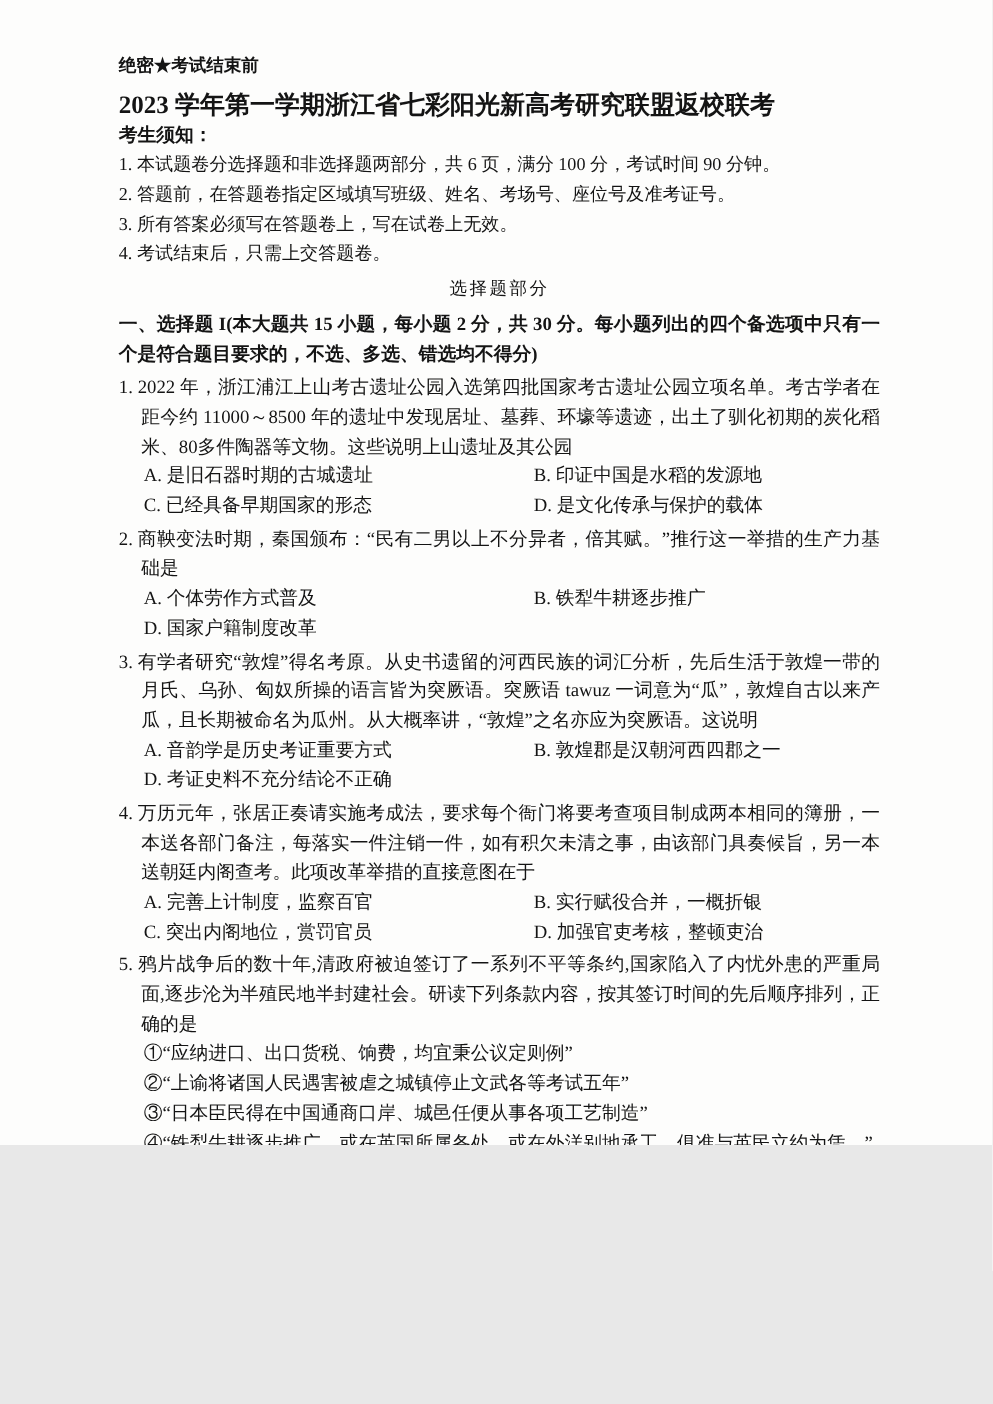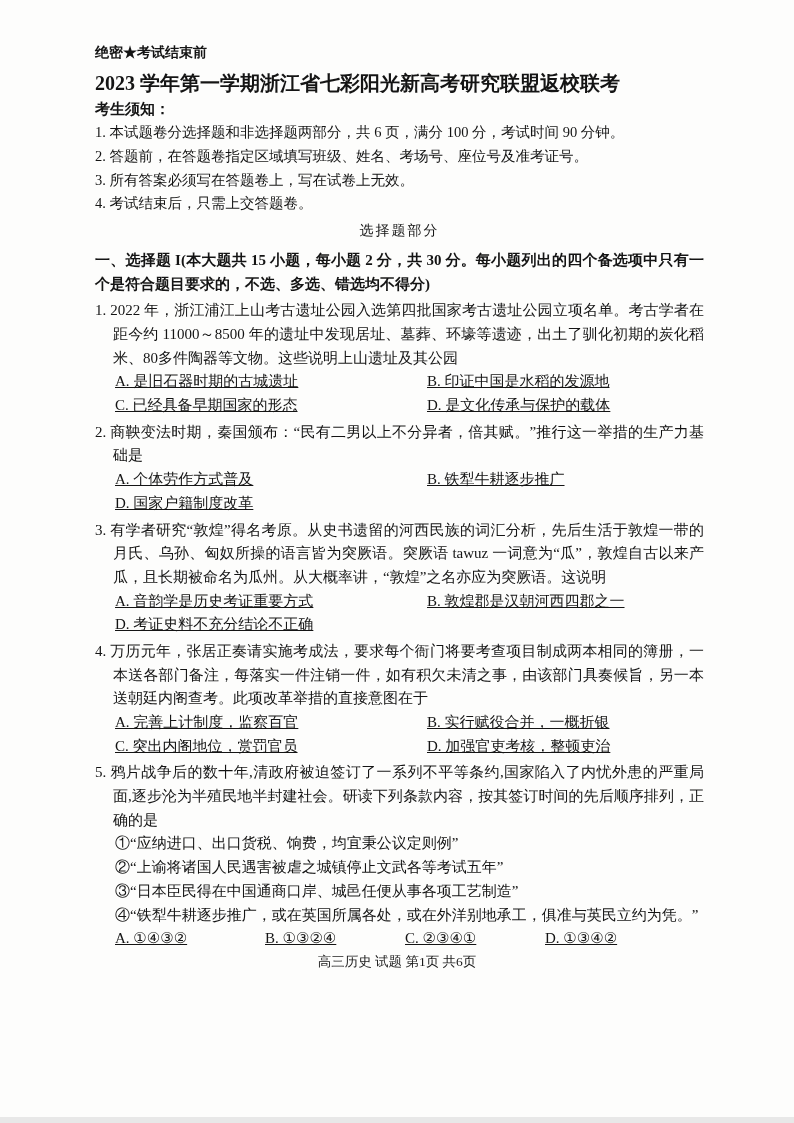--- a/index.html
+++ b/index.html
@@ -1,20 +1,20 @@
 <!DOCTYPE html>
 <html><head>
 <meta charset="utf-8">
 <style>
   * { margin: 0; padding: 0; box-sizing: border-box; }
   html, body { background: #e8e8e8; }
   .page {
     position: relative;
     width: 794px;
-    height: 1117px;
+    height: 916px;
     margin: 0 auto;
     background: #fdfdfc;
     color: #141414;
     font-family: "Liberation Serif", "DejaVu Serif", serif;
     padding: 44px 90px 0 95px;
     overflow: hidden;
   }
   .secrecy {
     font-size: 14px;
     font-weight: bold;
@@ -53,21 +53,20 @@
     margin-top: 3px;
     font-size: 15px;
     line-height: 1.58;
     padding-left: 18px;
   }
   .q-stem { text-indent: -18px; text-align: justify; }
   .q-options {
     display: grid;
     grid-template-columns: 312px 1fr;
     padding-left: 2px;
-    text-decoration: underline;
   }
   .q-options.cols4 {
     grid-template-columns: 150px 140px 140px 1fr;
   }
   .q-subitems div { padding-left: 2px; text-align: justify; }
   .footer {
     position: absolute;
     top: 953px;
     left: 0;
     width: 100%;

